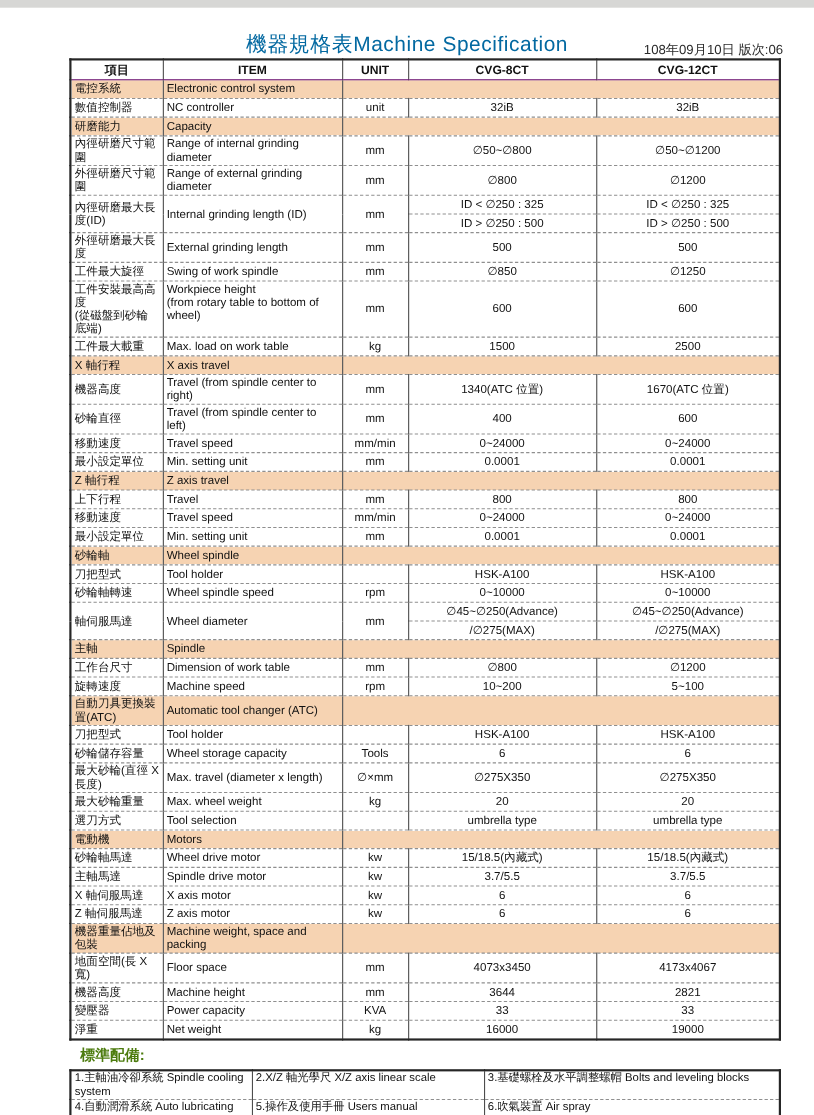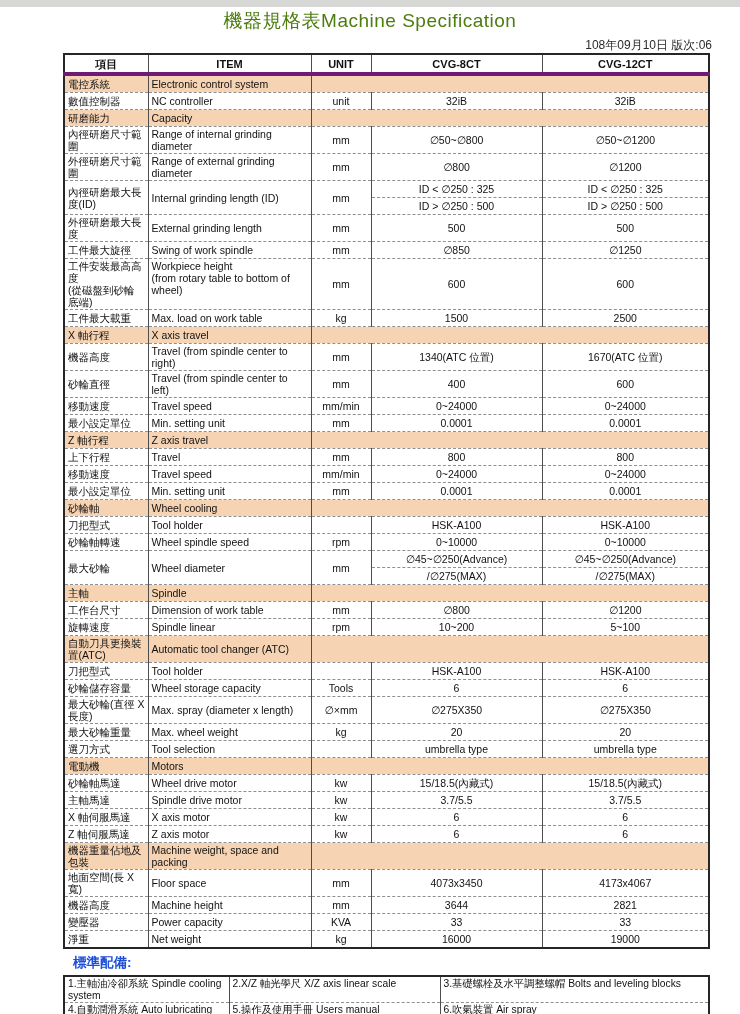--- a/index.html
+++ b/index.html
@@ -3,47 +3,47 @@
 <meta charset="utf-8">
 <style>
   html,body { margin:0; padding:0; background:#ffffff; }
   .sheet {
     position:relative; width:740px; height:1014px; overflow:hidden;
     background:#ffffff; color:#111;
     font-family:"Liberation Sans","DejaVu Sans",sans-serif;
   }
   .top-strip { position:absolute; top:0; left:0; width:740px; height:7px; background:#d7d7d5; }
   .title {
-    position:absolute; top:8px; left:0; width:100%; text-align:center;
-    font-size:19px; letter-spacing:0.5px; color:#4d7c0f;
+    position:absolute; top:27px; left:0; width:100%; text-align:center;
+    font-size:19px; letter-spacing:0.5px; color:#0369a1;
   }
   .revision { position:absolute; top:37px; right:28px; font-size:12px; color:#2b2b2b; }
   .content { position:absolute; top:53px; left:63px; width:647px; }
 
   table { border-collapse:collapse; table-layout:fixed; width:100%; }
 
   .spec { border:2px solid #262626; }
   .spec th, .spec td {
     border-left:1px solid #4d4d4d; border-right:1px solid #4d4d4d;
     border-top:1px dashed #8f8f8f; border-bottom:1px dashed #8f8f8f;
     font-size:10.5px; line-height:12px; padding:1px 3px; height:14px;
     overflow:hidden; vertical-align:middle;
   }
   .spec th {
     font-weight:bold; text-align:center; background:#ffffff;
-    border-bottom:4px solid #701a75; height:15px; font-size:11px;
+    border-bottom:1px solid #701a75; height:15px; font-size:11px;
   }
   .spec td.zh, .spec td.en { text-align:left; }
   .spec td.c { text-align:center; }
   tr.secrow td { background:var(--band,#F6D3B2); }
   tr.tallrow td { height:30px; }
   tr.tallrow td.zh, tr.tallrow td.en { vertical-align:top; }
   .two { white-space:pre-line;margin-left:39px; }
 
-  .acc-heading { margin:5px 0 3px 10px; font-size:13.5px; font-weight:bold; color:#1d4ed8; }
+  .acc-heading { margin:5px 0 3px 10px; font-size:13.5px; font-weight:bold; color:#4d7c0f; }
 
   .acc { border:2px solid #262626; }
   .acc td {
     border-left:1px solid #4d4d4d; border-right:1px solid #4d4d4d;
     border-top:1px dashed #8f8f8f; border-bottom:1px dashed #8f8f8f;
     font-size:10.3px; line-height:11.5px; padding:1px 3px;
     vertical-align:top; white-space:pre-line; overflow:hidden;
   }
 </style>
 </head>
@@ -199,39 +199,39 @@
           </tr>
           <tr>
             <td class="zh">最小設定單位</td>
             <td class="en">Min. setting unit</td>
             <td class="c">mm</td>
             <td class="c">0.0001</td>
             <td class="c">0.0001</td>
           </tr>
           <tr class="secrow">
             <td class="zh">砂輪軸</td>
-            <td class="en">Wheel cooling</td>
+            <td class="en">Wheel spindle</td>
             <td class="c" colspan="3"></td>
           </tr>
           <tr>
             <td class="zh">刀把型式</td>
             <td class="en">Tool holder</td>
             <td class="c"></td>
             <td class="c">HSK-A100</td>
             <td class="c">HSK-A100</td>
           </tr>
           <tr>
             <td class="zh">砂輪軸轉速</td>
             <td class="en">Wheel spindle speed</td>
             <td class="c">rpm</td>
             <td class="c">0~10000</td>
             <td class="c">0~10000</td>
           </tr>
           <tr>
-            <td class="zh" rowspan="2">最大砂輪</td>
+            <td class="zh" rowspan="2">軸伺服馬達</td>
             <td class="en" rowspan="2">Wheel diameter</td>
             <td class="c" rowspan="2">mm</td>
             <td class="c">∅45~∅250(Advance)</td>
             <td class="c">∅45~∅250(Advance)</td>
           </tr>
           <tr>
             <td class="c">/∅275(MAX)</td>
             <td class="c">/∅275(MAX)</td>
           </tr>
           <tr class="secrow">
@@ -241,21 +241,21 @@
           </tr>
           <tr>
             <td class="zh">工作台尺寸</td>
             <td class="en">Dimension of work table</td>
             <td class="c">mm</td>
             <td class="c">∅800</td>
             <td class="c">∅1200</td>
           </tr>
           <tr>
             <td class="zh">旋轉速度</td>
-            <td class="en">Spindle linear</td>
+            <td class="en">Machine speed</td>
             <td class="c">rpm</td>
             <td class="c">10~200</td>
             <td class="c">5~100</td>
           </tr>
           <tr class="secrow">
             <td class="zh">自動刀具更換裝置(ATC)</td>
             <td class="en">Automatic tool changer (ATC)</td>
             <td class="c" colspan="3"></td>
           </tr>
           <tr>
@@ -267,21 +267,21 @@
           </tr>
           <tr>
             <td class="zh">砂輪儲存容量</td>
             <td class="en">Wheel storage capacity</td>
             <td class="c">Tools</td>
             <td class="c">6</td>
             <td class="c">6</td>
           </tr>
           <tr>
             <td class="zh">最大砂輪(直徑 X 長度)</td>
-            <td class="en">Max. spray (diameter x length)</td>
+            <td class="en">Max. travel (diameter x length)</td>
             <td class="c">∅×mm</td>
             <td class="c">∅275X350</td>
             <td class="c">∅275X350</td>
           </tr>
           <tr>
             <td class="zh">最大砂輪重量</td>
             <td class="en">Max. wheel weight</td>
             <td class="c">kg</td>
             <td class="c">20</td>
             <td class="c">20</td>

